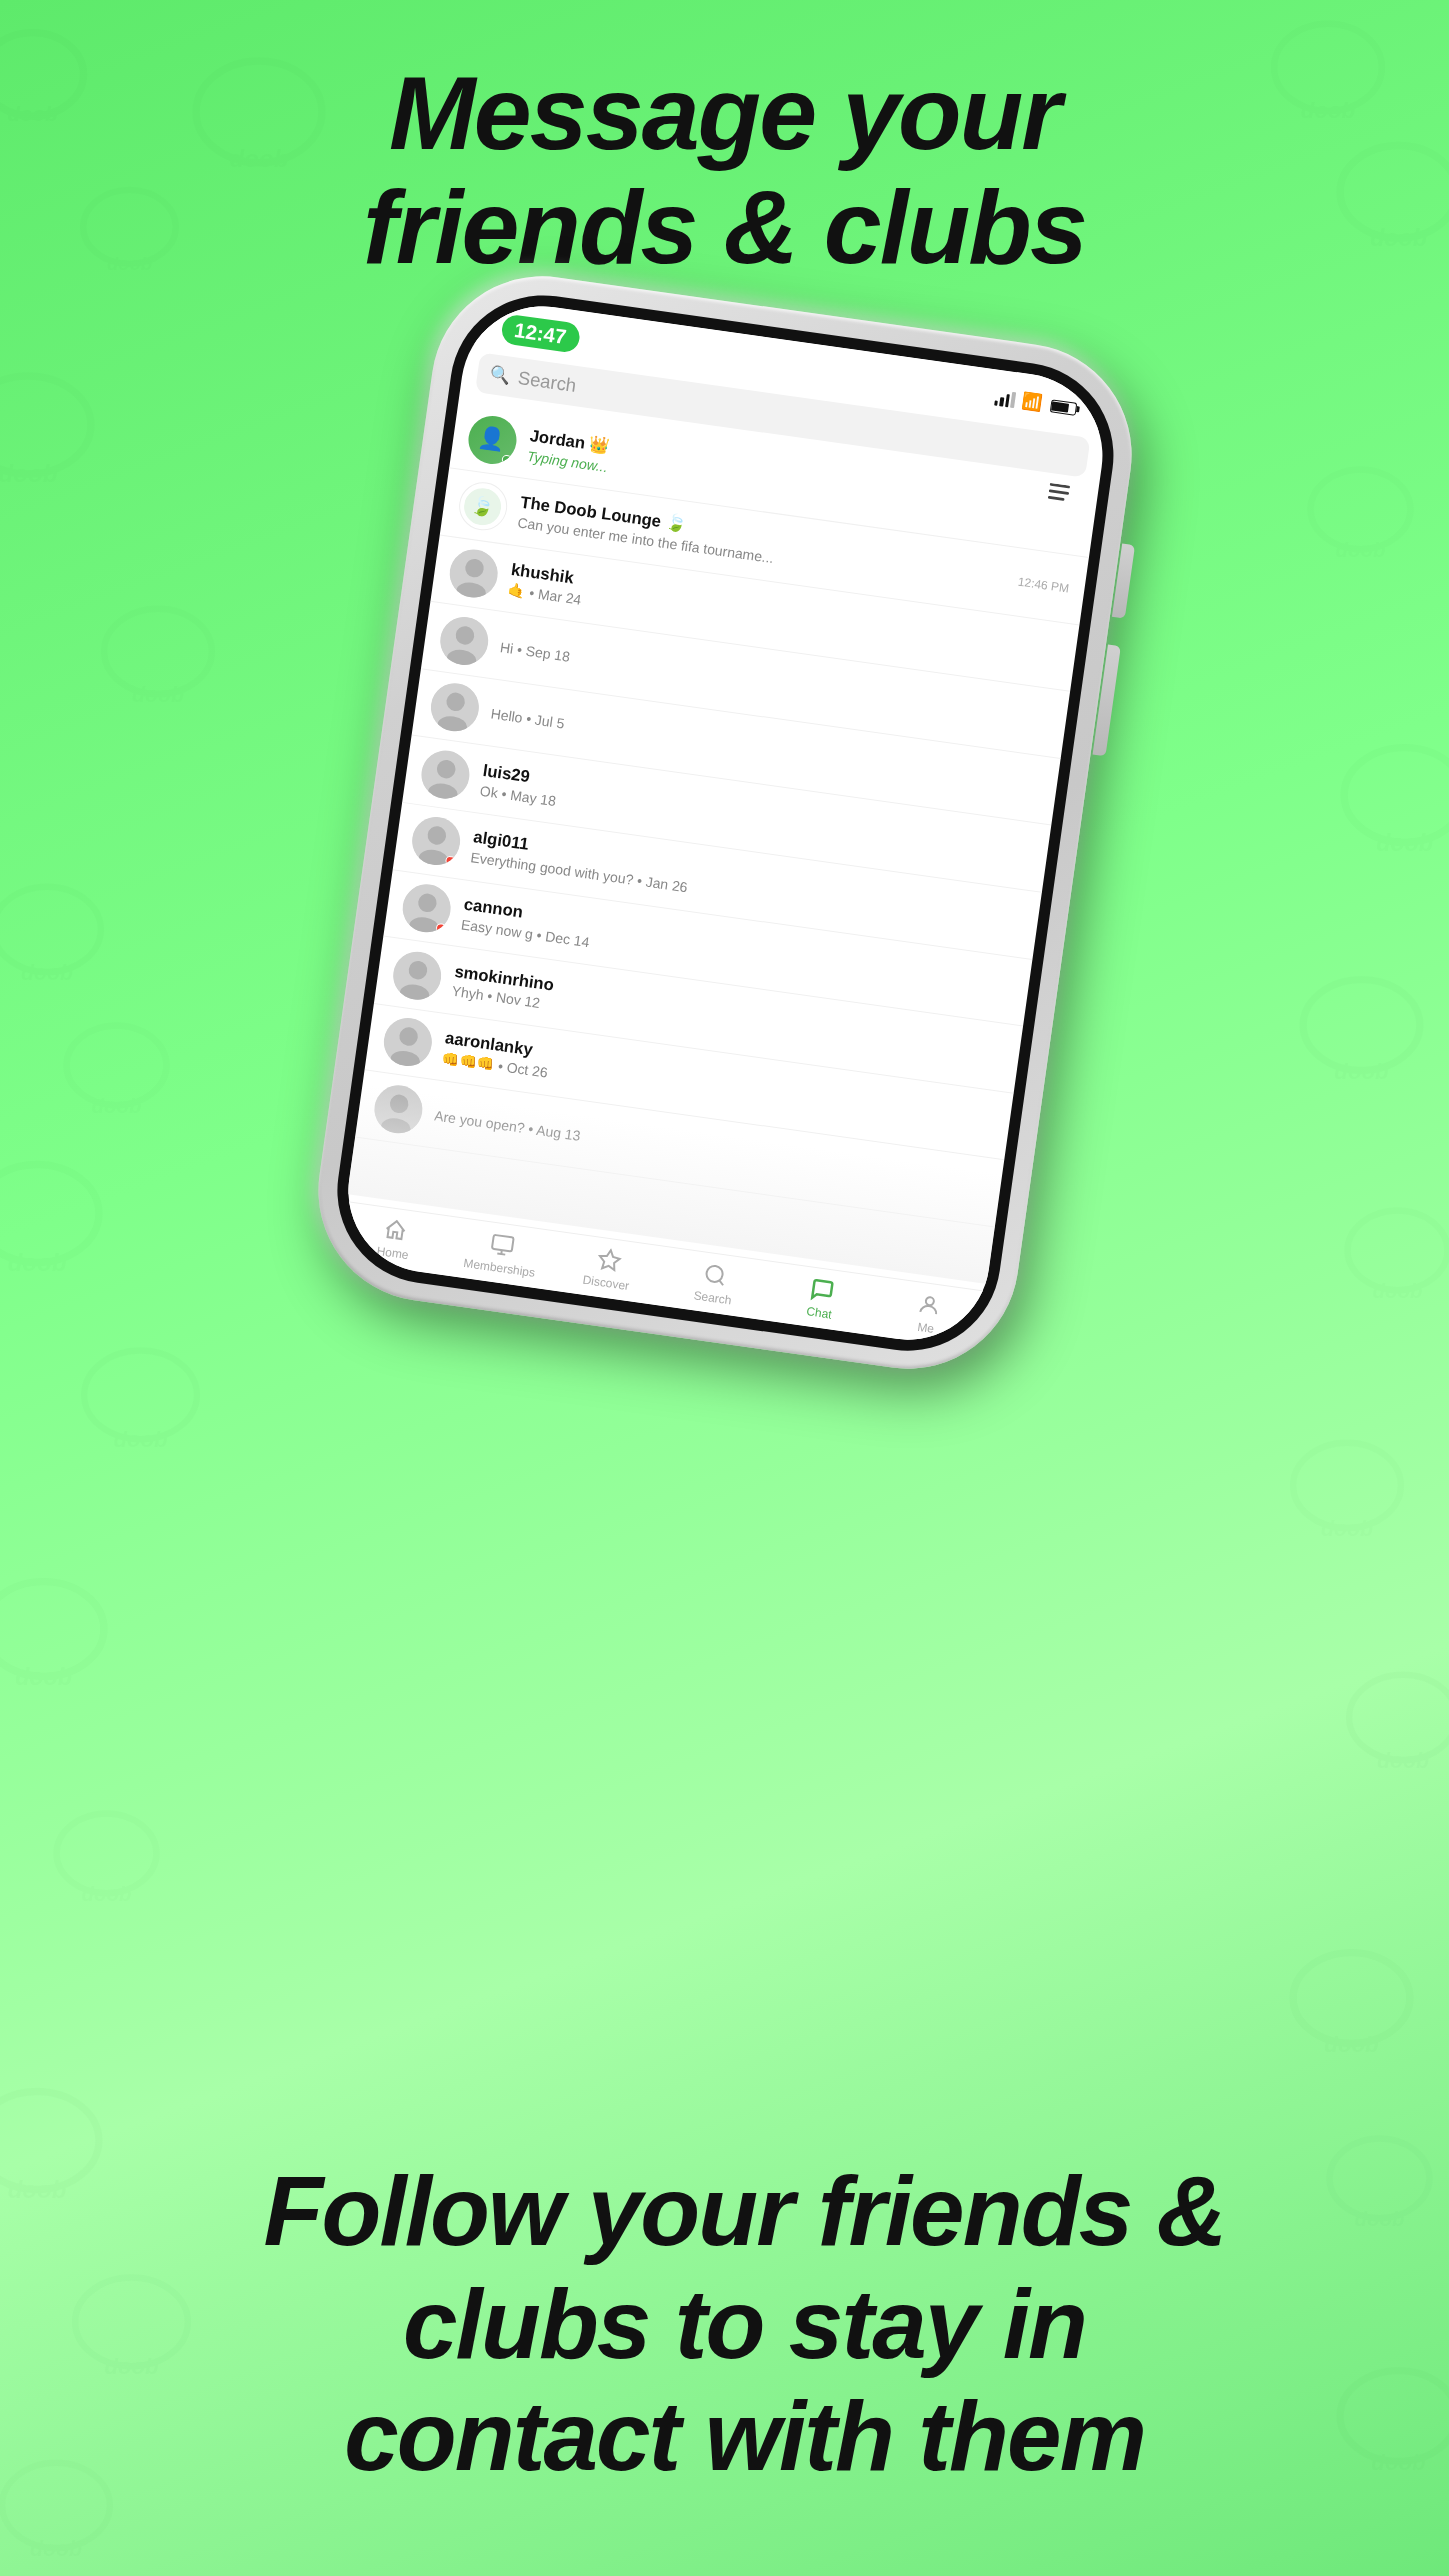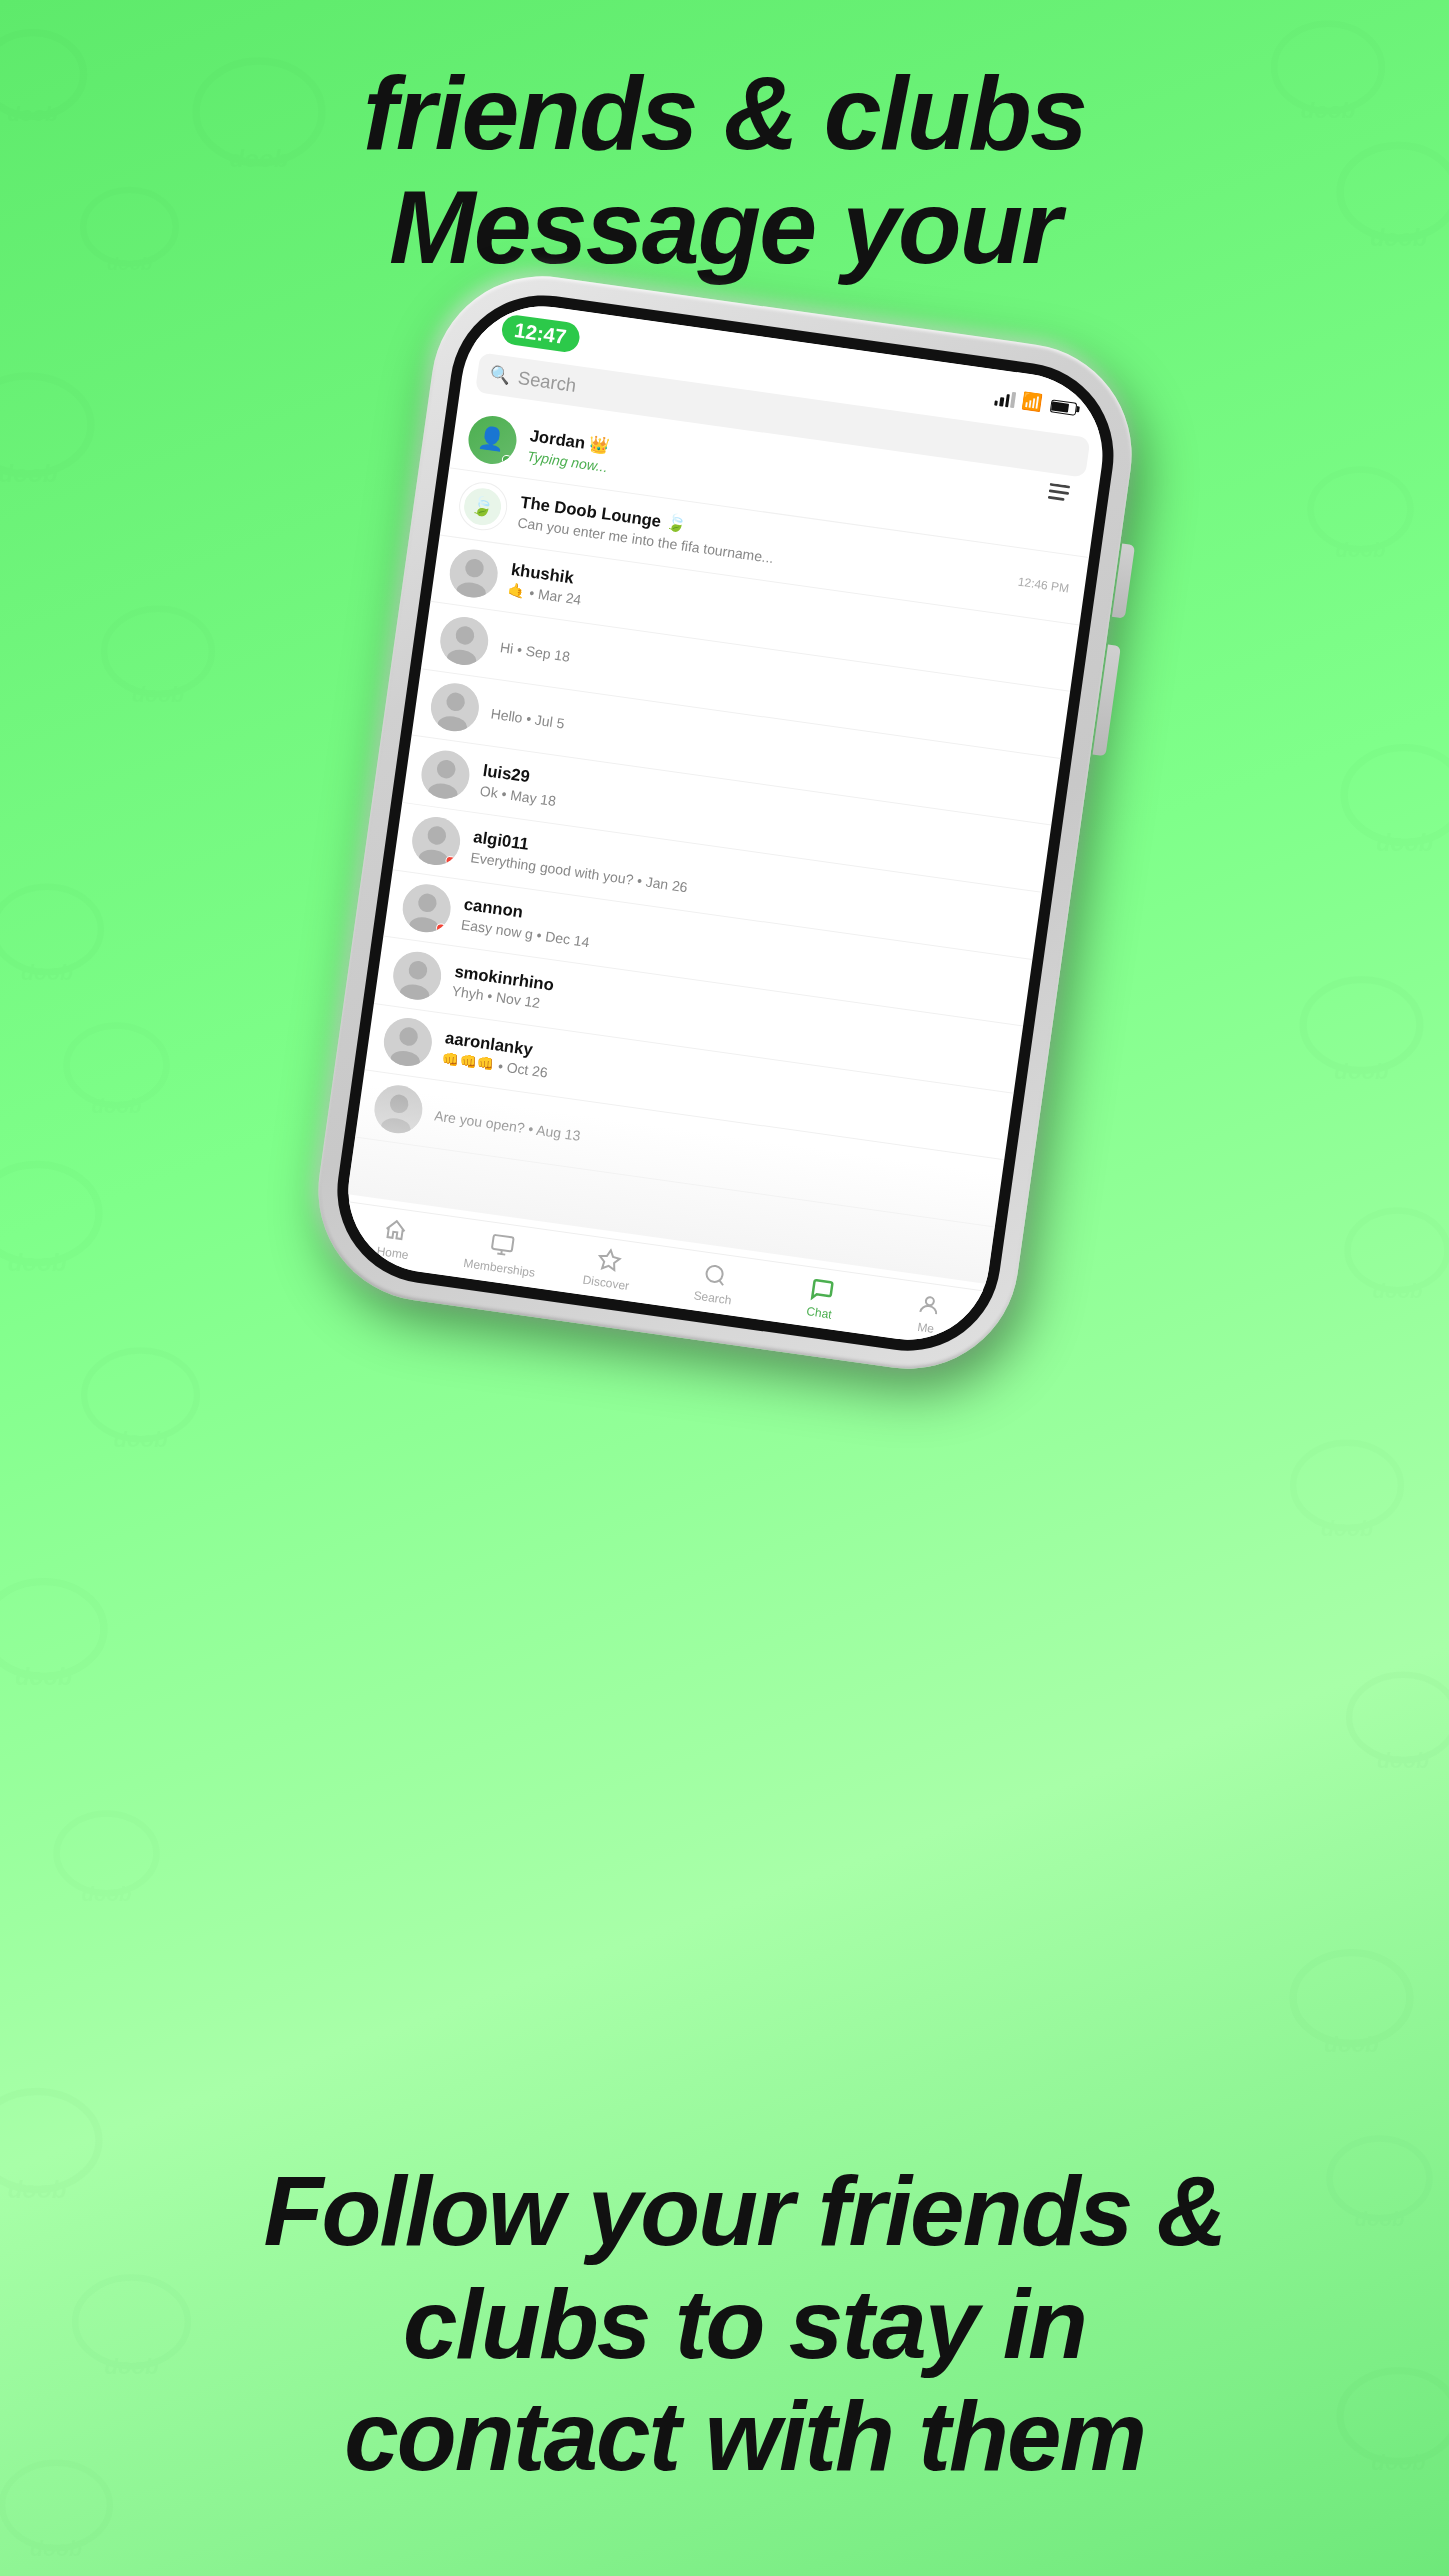--- a/index.html
+++ b/index.html
@@ -490,22 +490,22 @@
   </div>
   <div style="position:absolute;top:2457px;left:-9.3px;opacity:0.13;">
     <svg width="130" height="107" viewBox="0 0 140 115">
         <ellipse cx="70" cy="52" rx="58" ry="46" fill="none" stroke="#2a8a3a" stroke-width="7"></ellipse>
         <text x="70" y="106" text-anchor="middle" font-size="23" font-weight="900" fill="#2a8a3a" font-style="italic">doob</text>
       </svg>
   </div>
 </div>
 
 <div class="headline-top">
+  <div style="font-size:104px;font-weight:900;color:#111;line-height:1.1;font-style:italic;letter-spacing:-1.9px;">Message your</div>
   <div style="font-size:104px;font-weight:900;color:#111;line-height:1.1;font-style:italic;letter-spacing:-1.9px;">friends &amp; clubs</div>
-  <div style="font-size:104px;font-weight:900;color:#111;line-height:1.1;font-style:italic;letter-spacing:-1.9px;">Message your</div>
 </div>
 
 <div class="phone-wrapper">
   <div class="phone-outer">
     <div class="phone-screen-border">
       <div class="phone-screen">
         <div class="app-content">
 
           <div class="status-bar">
             <span class="status-time">12:47</span>

